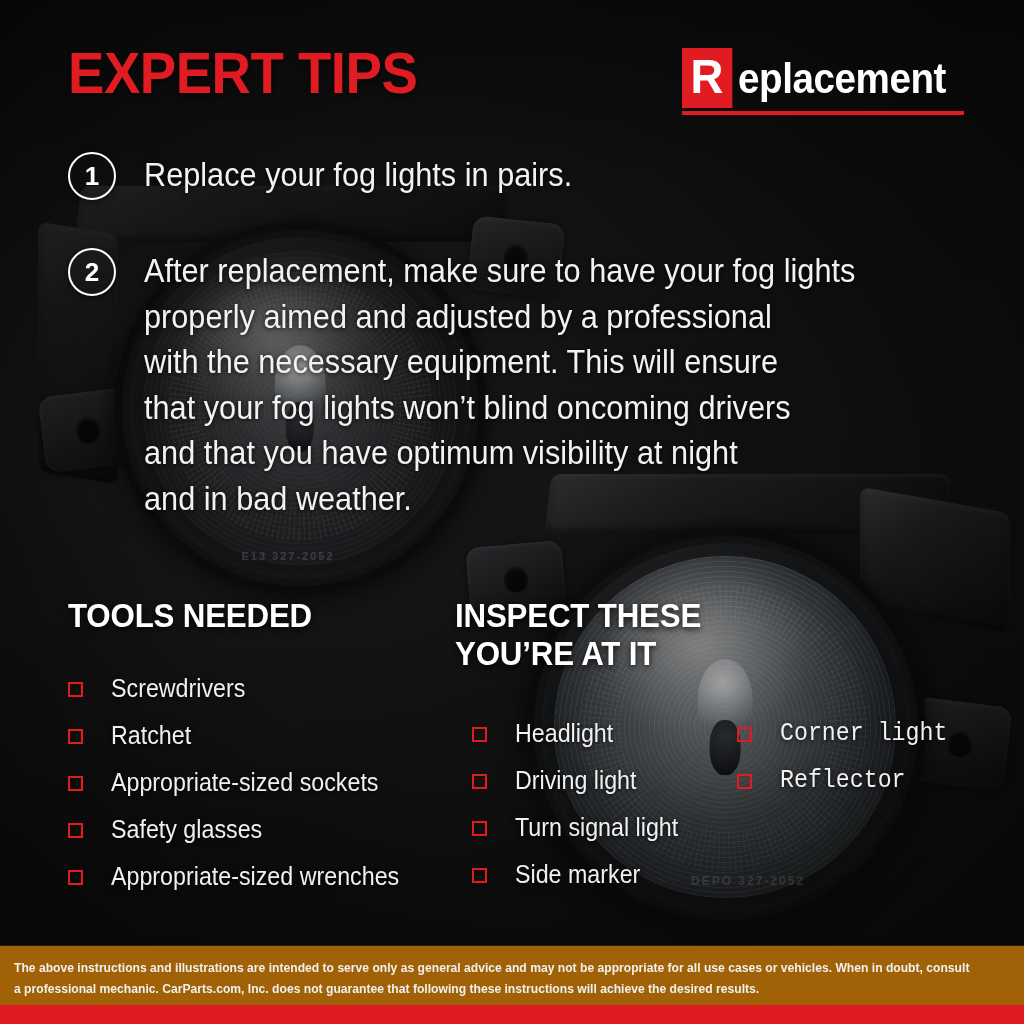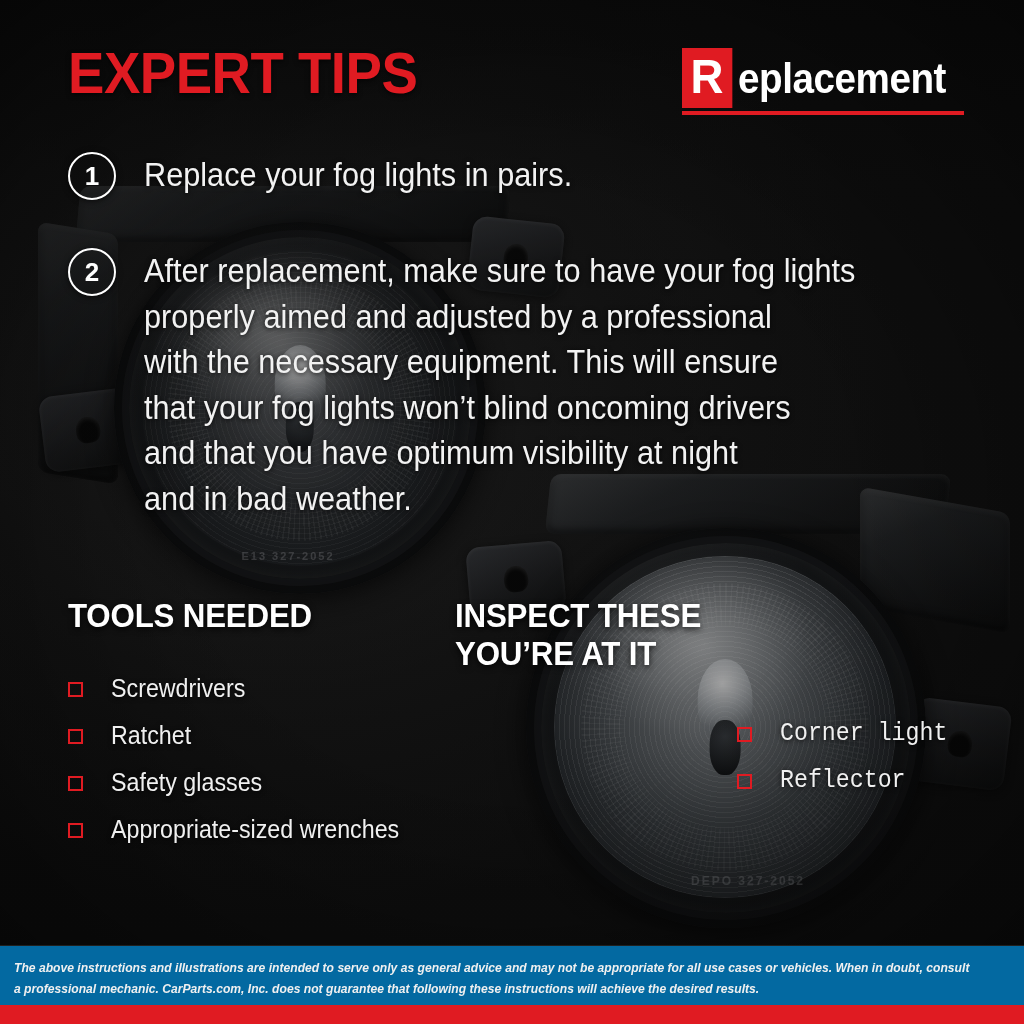--- a/index.html
+++ b/index.html
@@ -210,23 +210,22 @@
     transform:scaleX(.93);transform-origin:left center;
     text-shadow:0 1px 5px rgba(0,0,0,.9);
     white-space:nowrap;
   }
   .list-tools{left:68px;top:665px;}
   .list-inspect-a{left:472px;top:710px;}
   .list-inspect-b{left:737px;top:710px;font-family:Liberation Mono, monospace;}
 
   .footer{
     position:absolute;left:0;right:0;bottom:19px;top:945px;
-    background:#0369a1;
+    background:#a16207;
     border-top:1px solid #202020;
-    font-style:italic;
   }
   .footer-text{
     position:absolute;left:14px;right:18px;top:12px;
     color:#f0f0f0;
     font-size:12.5px;font-weight:700;line-height:1.65;
     transform:scaleX(.97);transform-origin:left top;
   }
   .bottom-bar{
     position:absolute;left:0;right:0;bottom:0;height:19px;
     background:#e01b22;
@@ -319,28 +318,50 @@
       <div class="chk">
         <span class="chk-box"></span>
         <span class="chk-label">Screwdrivers</span>
       </div>
       <div class="chk">
         <span class="chk-box"></span>
         <span class="chk-label">Ratchet</span>
       </div>
       <div class="chk">
         <span class="chk-box"></span>
+        <span class="chk-label">Appropriate-sized sockets</span>
+      </div>
+      <div class="chk">
+        <span class="chk-box"></span>
         <span class="chk-label">Safety glasses</span>
       </div>
       <div class="chk">
         <span class="chk-box"></span>
         <span class="chk-label">Appropriate-sized wrenches</span>
       </div>
     </div>
 
+    <div class="chk-list list-inspect-a">
+      <div class="chk">
+        <span class="chk-box"></span>
+        <span class="chk-label">Headlight</span>
+      </div>
+      <div class="chk">
+        <span class="chk-box"></span>
+        <span class="chk-label">Driving light</span>
+      </div>
+      <div class="chk">
+        <span class="chk-box"></span>
+        <span class="chk-label">Turn signal light</span>
+      </div>
+      <div class="chk">
+        <span class="chk-box"></span>
+        <span class="chk-label">Side marker</span>
+      </div>
+    </div>
 
     <div class="chk-list list-inspect-b">
       <div class="chk">
         <span class="chk-box"></span>
         <span class="chk-label">Corner light</span>
       </div>
       <div class="chk">
         <span class="chk-box"></span>
         <span class="chk-label">Reflector</span>
       </div>

